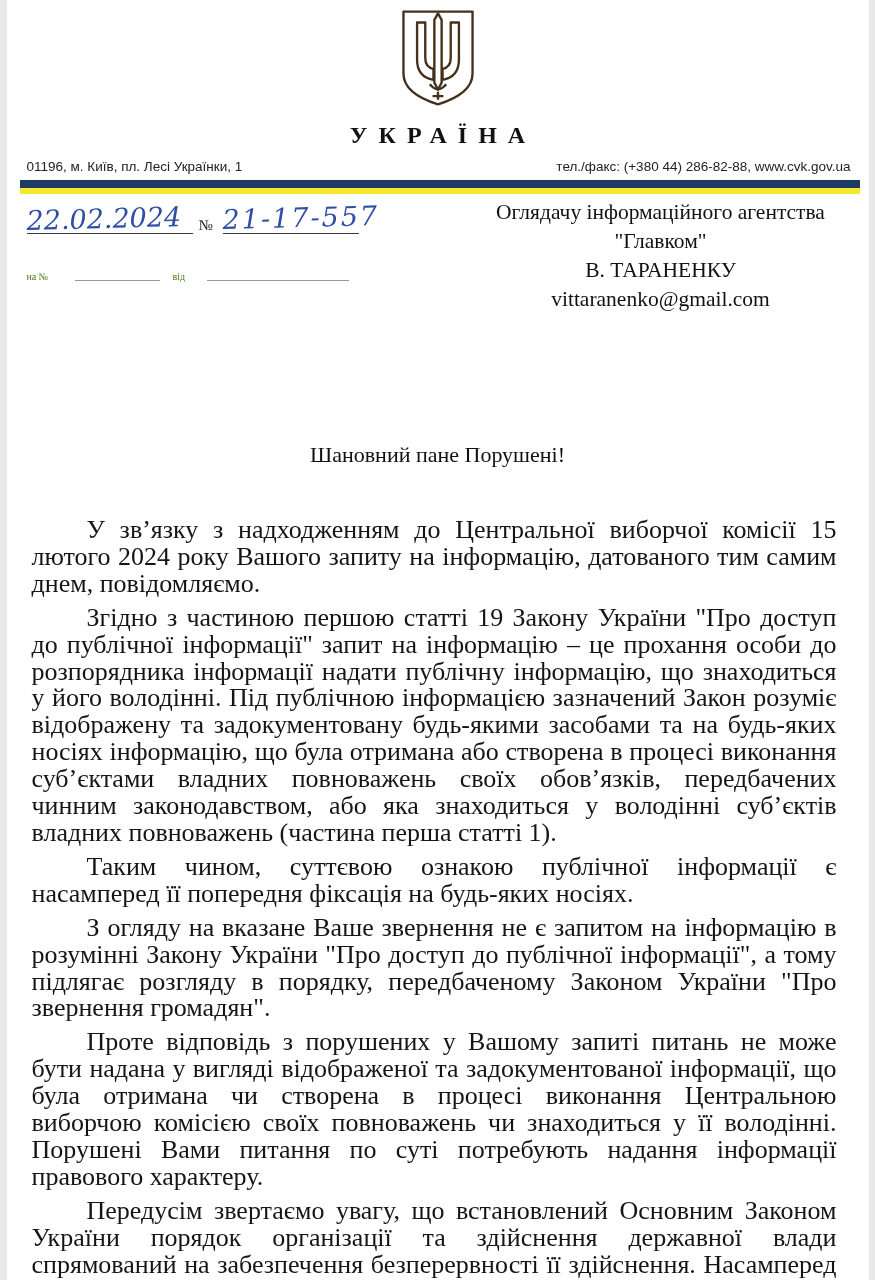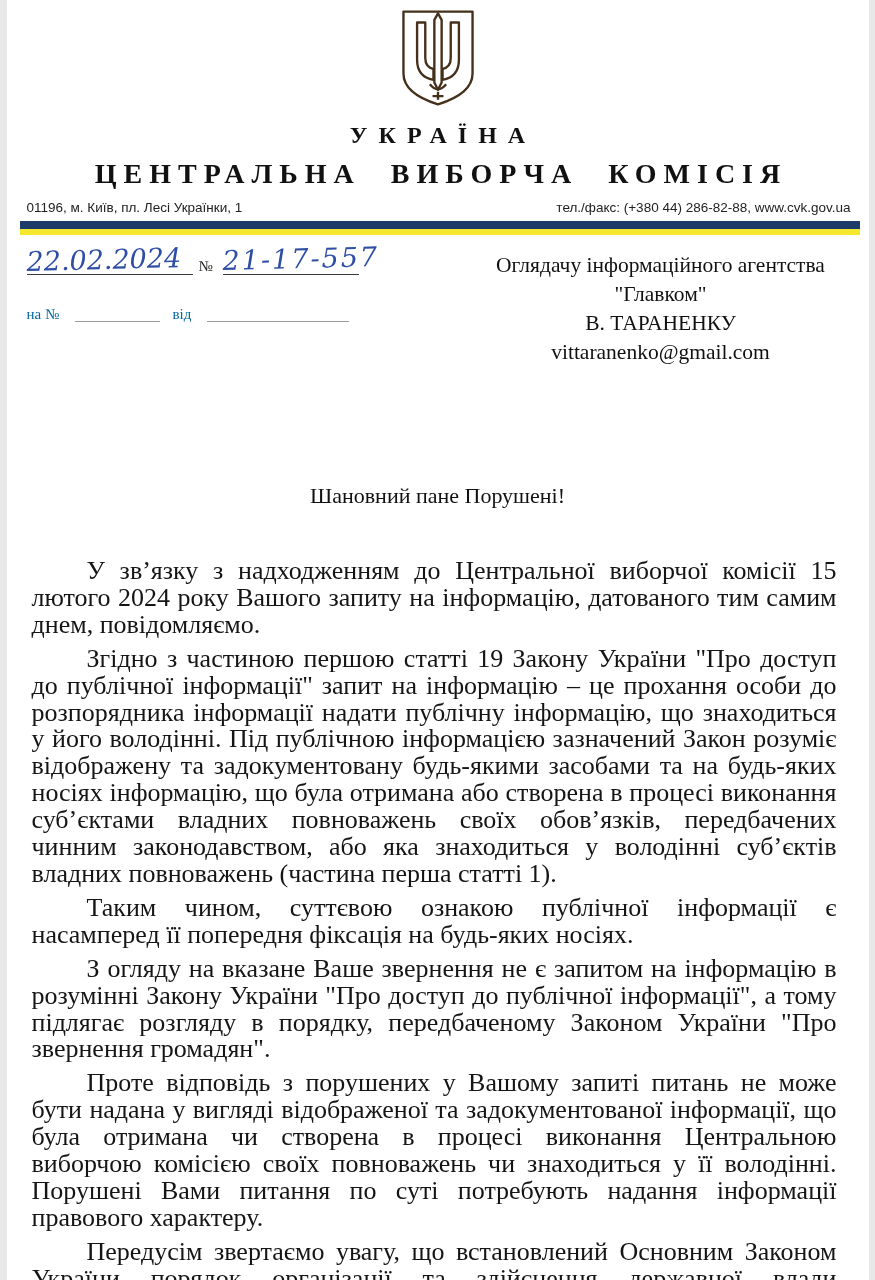--- a/index.html
+++ b/index.html
@@ -57,30 +57,30 @@
     white-space:nowrap;
     transform:rotate(-1.5deg);
     transform-origin:left bottom;
   }
   .hand-date{position:absolute;left:0;bottom:4px;}
   .hand-num{position:absolute;left:196px;bottom:5px;letter-spacing:2px;}
   .uline{position:absolute;bottom:6px;border-bottom:1.6px solid #3b3b3b;}
   .uline-date{left:0;width:166px;}
   .uline-num{left:196px;width:136px;}
   .num-sign{position:absolute;left:172px;bottom:6px;font-size:15px;color:#222;}
-  .ref-row2{position:relative;height:34px;margin-top:12px;font-size:15px;color:#0369a1;}
+  .ref-row2{position:relative;height:34px;margin-top:12px;font-size:10px;color:#4d7c0f;}
   .ref-row2 .lbl{position:absolute;bottom:4px;}
   .lbl-na{left:0;}
   .lbl-vid{left:146px;margin-top:22px;}
   .uline2{position:absolute;bottom:5px;border-bottom:1.2px solid #9a9a9a;}
   .uline-na{left:48px;width:85px;}
   .uline-vid{left:180px;width:142px;}
 
   .recipient{
-    position:absolute;right:18px;top:16px;width:380px;
+    position:absolute;right:18px;top:4px;width:380px;
     text-align:center;font-size:21.5px;line-height:1.35;color:#111;
   }
   .recipient-email{}
 
   
   .salutation{
     text-align:center;font-size:22px;margin-top:88px;color:#111;
   }
   .body-text{
     margin:49px 32px 0 25px;
@@ -108,21 +108,20 @@
 
         <path d="M41 13 L45 6 L49 13 V82 L45 90 L41 82 Z"></path>
 
         <path d="M36 84 Q45 95 54 84"></path>
         <path d="M45 92 V101 M39 97 H51"></path>
       </g>
     </svg>
   </div>
 
   <div class="country-title">УКРАЇНА</div>
-  <div class="org-title">ЦЕНТРАЛЬНА ВИБОРЧА КОМІСІЯ</div>
 
   <div class="addr-row">
     <span>01196, м. Київ, пл. Лесі Українки, 1</span>
     <span>тел./факс: (+380 44) 286-82-88, www.cvk.gov.ua</span>
   </div>
 
   <div class="flagbar">
     <div class="flag-blue" style="background:#1e3a66"></div>
     <div class="flag-yellow" style="background:#f5e62e"></div>
   </div>

